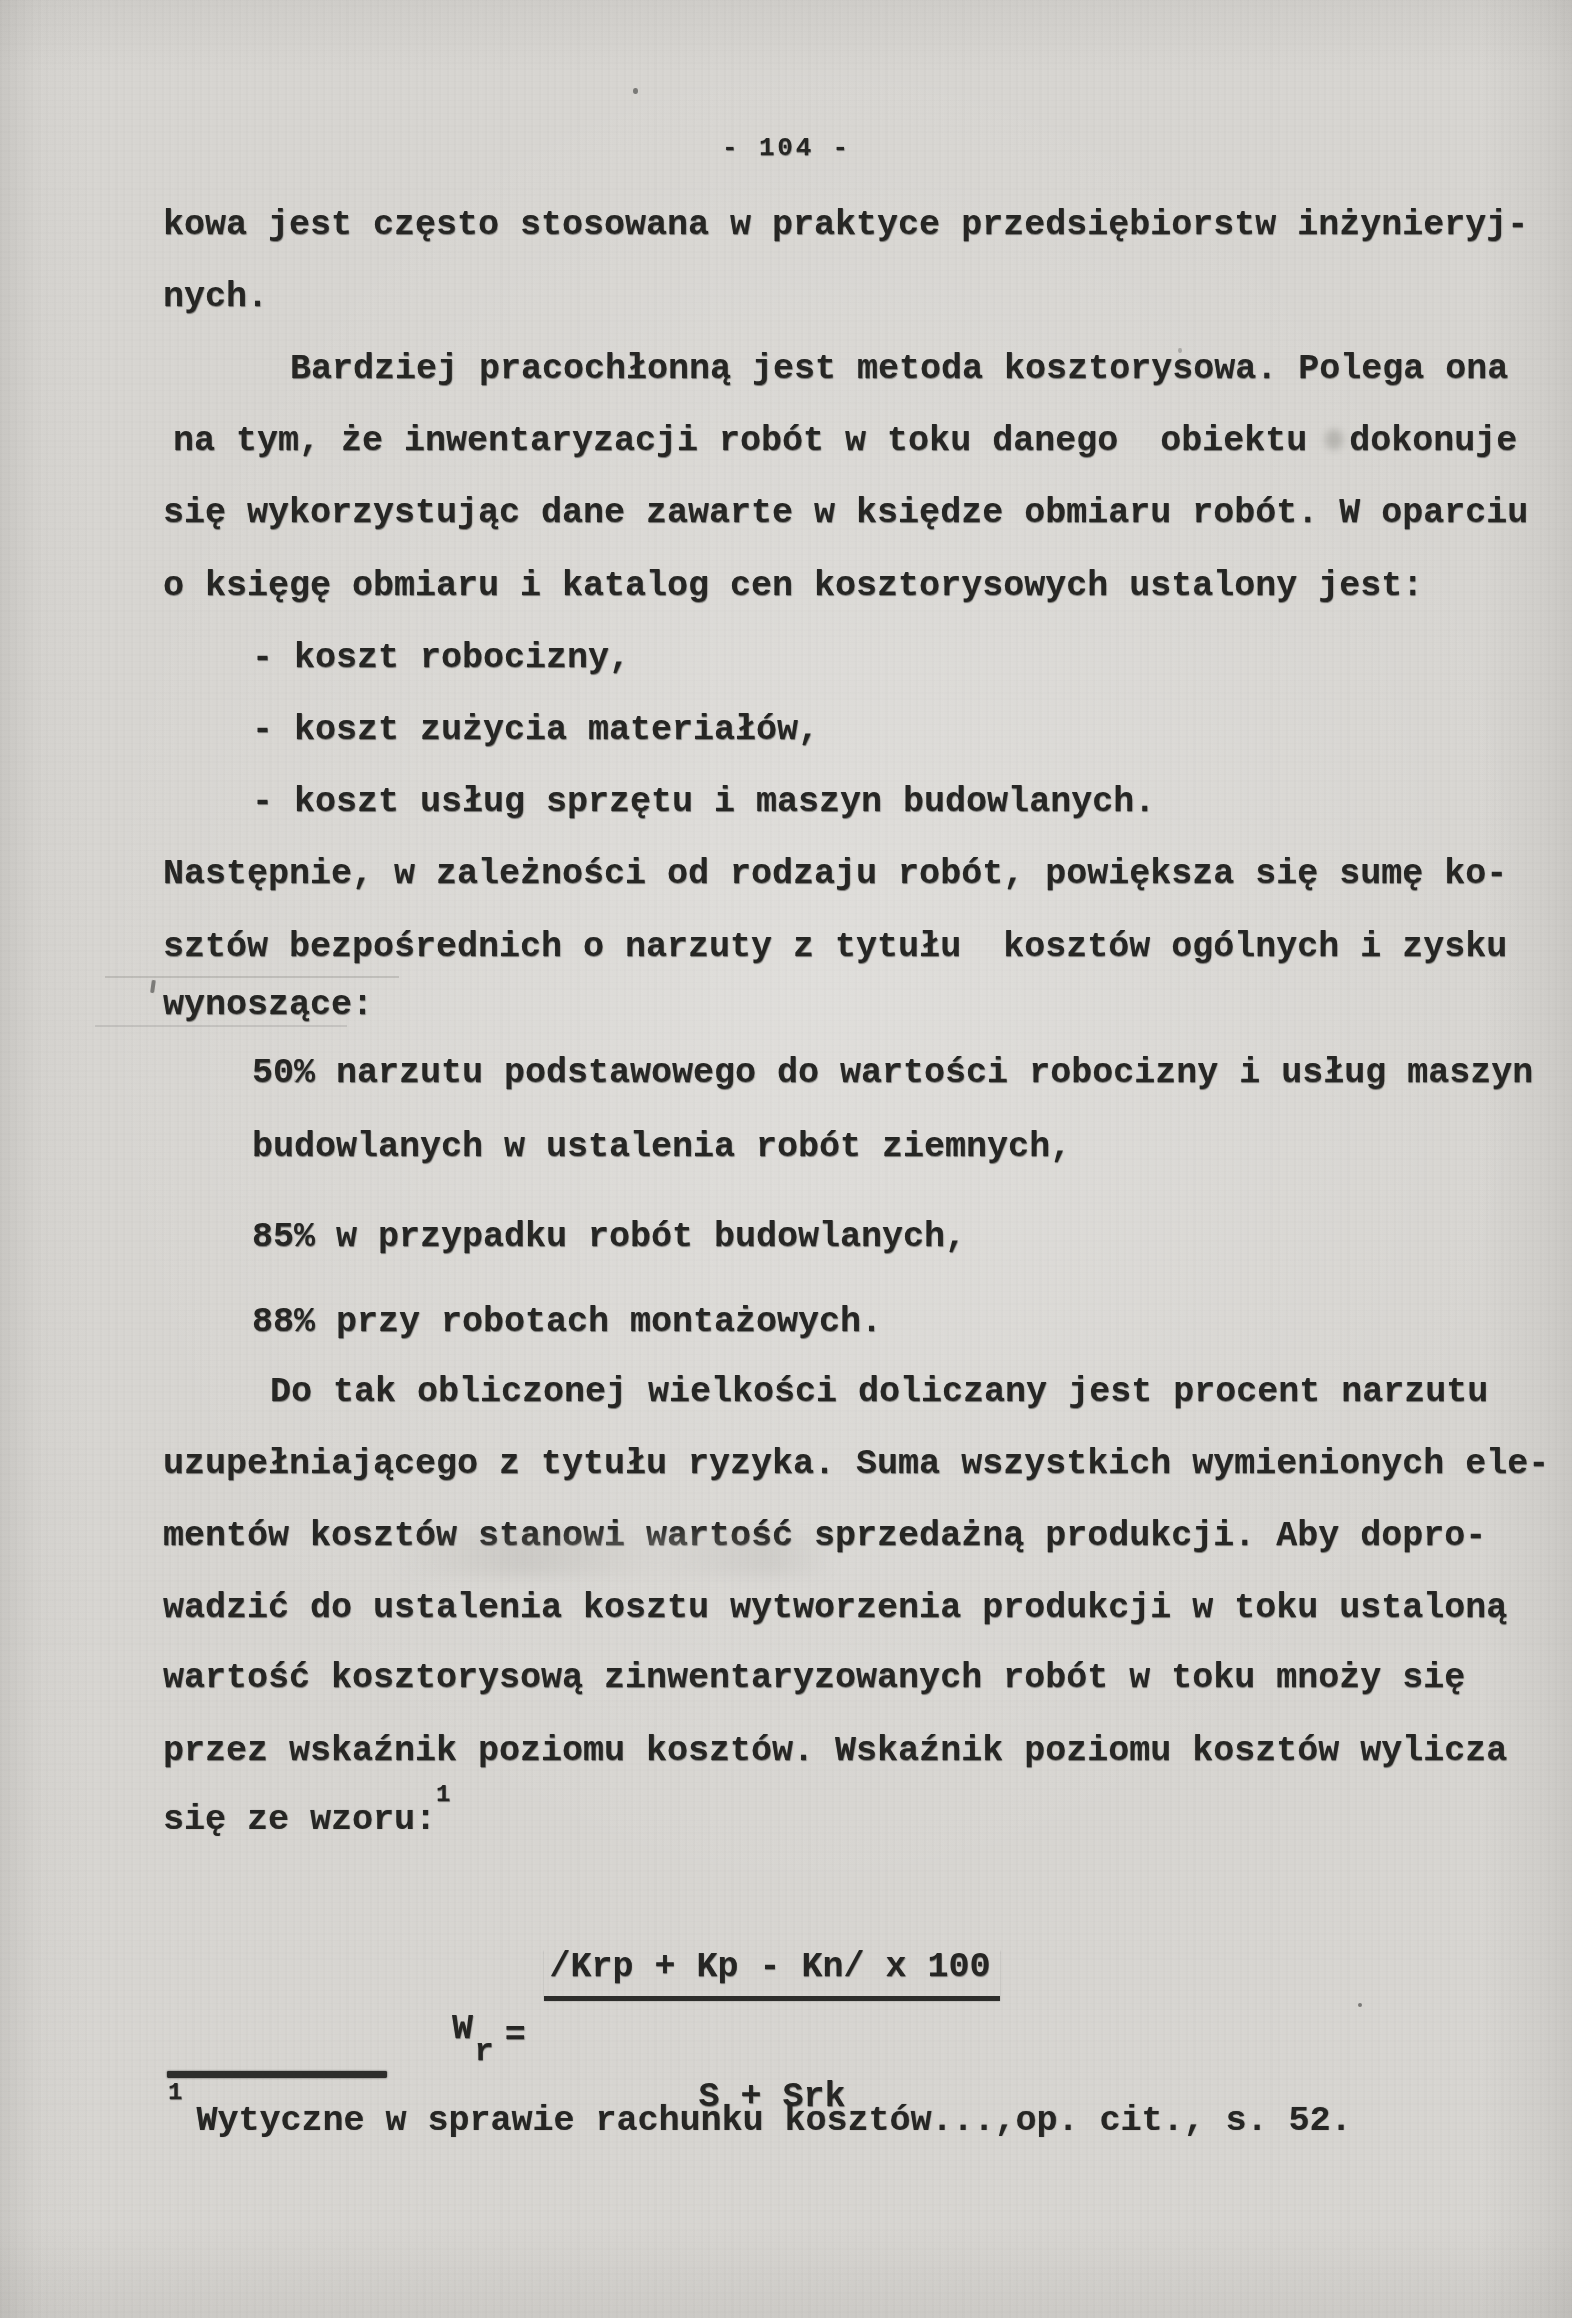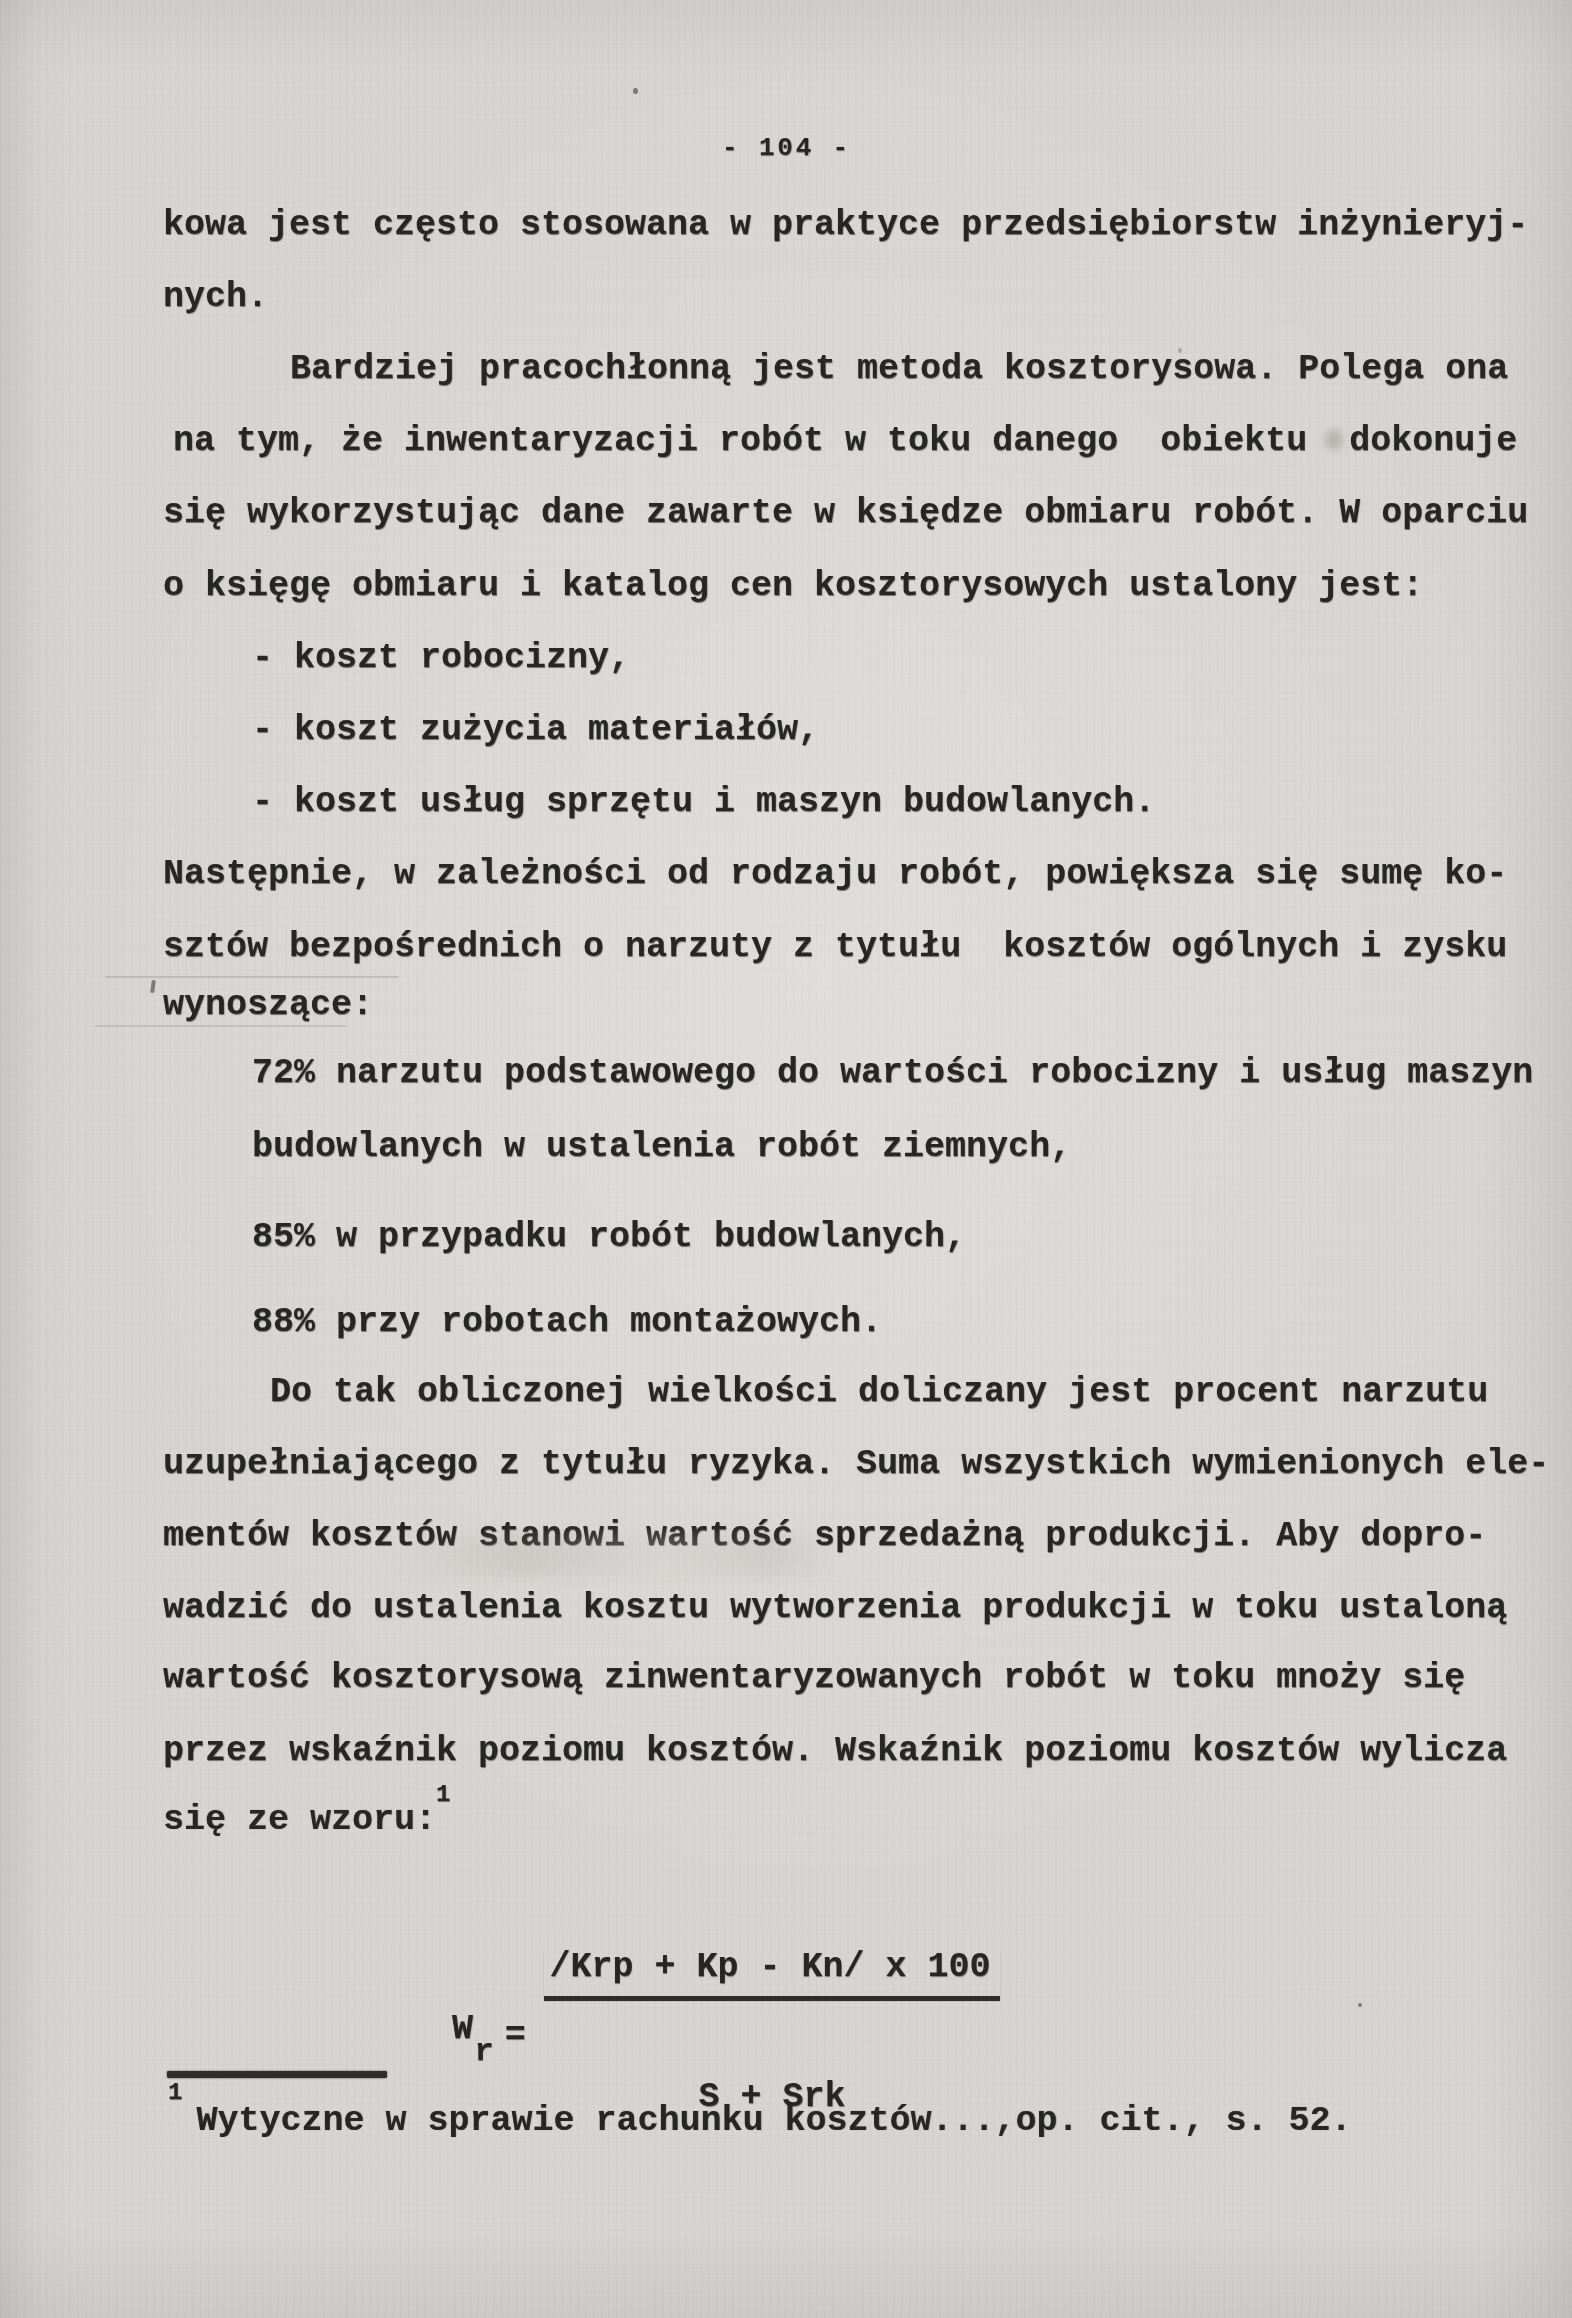--- a/index.html
+++ b/index.html
@@ -113,21 +113,21 @@
       <div class="line" style="top: 349px; left: 270px; margin-left: 20px;">Bardziej pracochłonną jest metoda kosztorysowa. Polega ona</div>
       <div class="line" style="top: 421px; left: 173px;">na tym, że inwentaryzacji robót w toku danego  obiektu  dokonuje</div>
       <div class="line" style="top: 493px; left: 163px;">się wykorzystując dane zawarte w księdze obmiaru robót. W oparciu</div>
       <div class="line" style="top: 566px; left: 163px;">o księgę obmiaru i katalog cen kosztorysowych ustalony jest:</div>
       <div class="line" style="top: 638px; left: 252px;">- koszt robocizny,</div>
       <div class="line" style="top: 710px; left: 252px;">- koszt zużycia materiałów,</div>
       <div class="line" style="top: 782px; left: 252px;">- koszt usług sprzętu i maszyn budowlanych.</div>
       <div class="line" style="top: 854px; left: 163px;">Następnie, w zależności od rodzaju robót, powiększa się sumę ko-</div>
       <div class="line" style="top: 927px; left: 163px;">sztów bezpośrednich o narzuty z tytułu  kosztów ogólnych i zysku</div>
       <div class="line" style="top: 985px; left: 163px;">wynoszące:</div>
-      <div class="line" style="top: 1053px; left: 252px;">72% narzutu podstawowego do wartości robocizny i usług maszyn</div>
+      <div class="line" style="top: 1053px; left: 252px;">50% narzutu podstawowego do wartości robocizny i usług maszyn</div>
       <div class="line" style="top: 1127px; left: 252px;">budowlanych w ustalenia robót ziemnych,</div>
       <div class="line" style="top: 1217px; left: 252px;">85% w przypadku robót budowlanych,</div>
       <div class="line" style="top: 1302px; left: 252px;">88% przy robotach montażowych.</div>
       <div class="line" style="top: 1372px; left: 270px;">Do tak obliczonej wielkości doliczany jest procent narzutu</div>
       <div class="line" style="top: 1444px; left: 163px;">uzupełniającego z tytułu ryzyka. Suma wszystkich wymienionych ele-</div>
       <div class="line" style="top: 1516px; left: 163px;">mentów kosztów stanowi wartość sprzedażną produkcji. Aby dopro-</div>
       <div class="line" style="top: 1588px; left: 163px;">wadzić do ustalenia kosztu wytworzenia produkcji w toku ustaloną</div>
       <div class="line" style="top: 1658px; left: 163px;">wartość kosztorysową zinwentaryzowanych robót w toku mnoży się</div>
       <div class="line" style="top: 1731px; left: 163px;">przez wskaźnik poziomu kosztów. Wskaźnik poziomu kosztów wylicza</div>
       <div class="line" style="top: 1796px; left: 163px;">się ze wzoru:<sup>1</sup></div>

